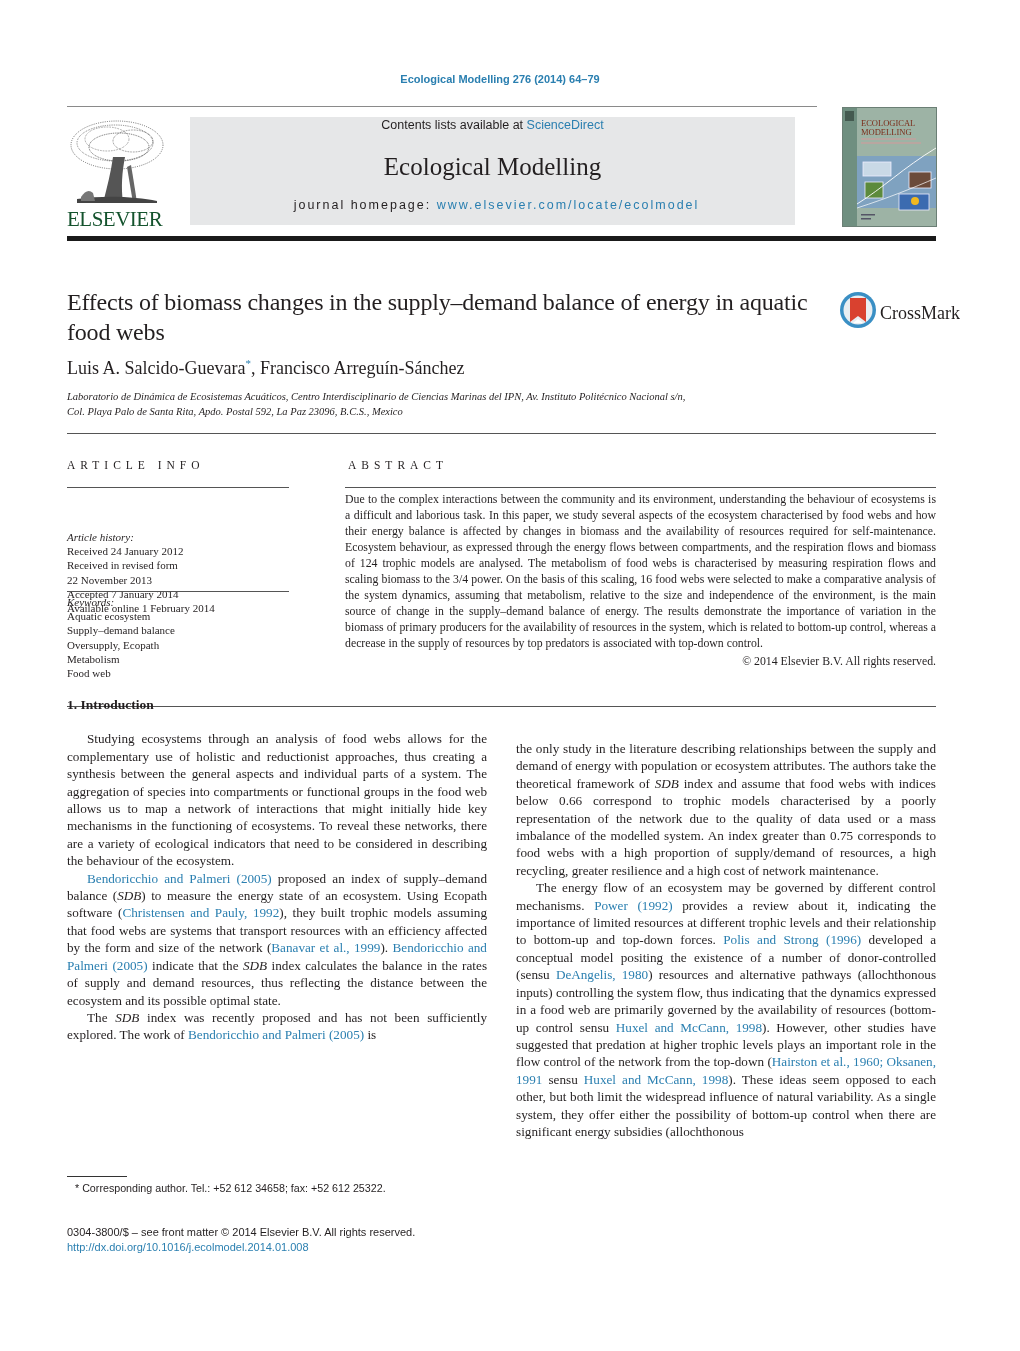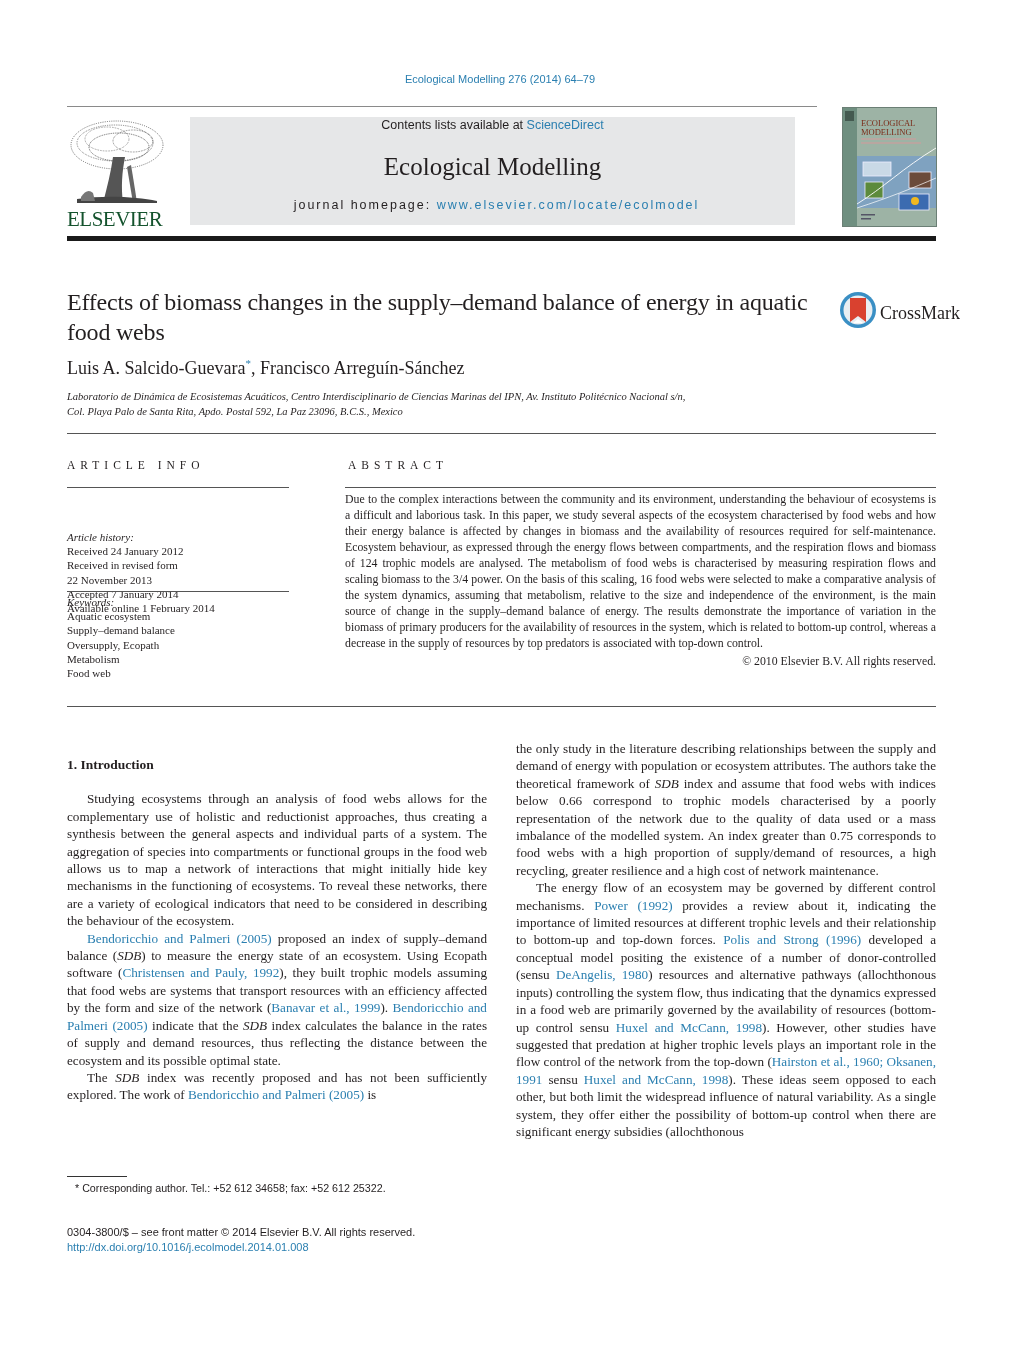--- a/index.html
+++ b/index.html
@@ -1,19 +1,19 @@
 <!DOCTYPE html>
 <html><head>
 <meta charset="utf-8">
 <style>
   html, body { margin: 0; padding: 0; background: #ffffff; }
   body { width: 1020px; height: 1351px; position: relative; font-family: "Liberation Serif", "DejaVu Serif", serif; color: #231f20; overflow: hidden; }
   .abs { position: absolute; }
   a, .link { color: #2a7fb0; text-decoration: none; }
-  .jref { left: 0; width: 1000px; top: 73px; text-align: center; font-family: "Liberation Sans", sans-serif; font-size: 11px; color: #2a7fb0; }
+  .jref { left: 0; width: 1000px; top: 73px; text-align: center; font-family: "Liberation Sans", sans-serif; font-size: 11px; color: #2a7fb0; font-weight: bold; }
   .topline { left: 67px; width: 750px; top: 106px; height: 1px; background: #8a8a8a; }
   .logo { left: 67px; top: 117px; width: 100px; height: 110px; }
   .tree { width: 98px; height: 90px; }
   .elsevier { font-family: "Liberation Serif", serif; color: #14532d; font-size: 21px; letter-spacing: -0.5px; margin-top: -2px; line-height: 20px; }
   .banner { left: 190px; top: 117px; width: 605px; height: 108px; background: #e6e7e8; text-align: center; }
   .contents { font-family: "Liberation Sans", sans-serif; font-size: 12.5px; margin-top: 0px; line-height: 16px; }
   .jtitle { font-family: "Liberation Serif", serif; font-size: 25px; margin-top: 20px; line-height: 28px; }
   .homepage { font-family: "Liberation Sans", sans-serif; font-size: 12.5px; letter-spacing: 2px; margin-top: 17px; padding-left: 8px; }
   .cover { left: 842px; top: 107px; width: 93px; height: 118px; background: #7dd3fc; border: 1px solid #6b7f75; overflow: hidden; }
   .thickbar { left: 67px; width: 869px; top: 236px; height: 5px; background: #1a1a1a; }
@@ -27,21 +27,21 @@
   .ab-head { left: 348px; top: 459px; }
   .ai-line1 { left: 67px; top: 487px; width: 222px; height: 1px; background: #555; }
   .ai-line2 { left: 67px; top: 591px; width: 222px; height: 1px; background: #555; }
   .ab-line { left: 345px; top: 487px; width: 591px; height: 1px; background: #555; }
   .infoblock { left: 67px; width: 222px; font-size: 11px; line-height: 14.2px; }
   .infoblock .lbl { font-style: italic; }
   .abstract { left: 345px; top: 491px; width: 591px; font-size: 11.8px; line-height: 16px; text-align: justify; }
   .copyright { text-align: right; margin-top: 2px; }
   .sep2 { left: 67px; width: 869px; top: 706px; height: 1px; background: #555; }
   .col { width: 420px; font-size: 13.2px; line-height: 17.4px; text-align: justify; }
-  .col1 { left: 67px; top: 756px; }
+  .col1 { left: 67px; top: 696px; }
   .col2 { left: 516px; top: 740px; }
   .h1 { font-weight: bold; font-family: "Liberation Serif", serif; font-size: 13.5px; margin-bottom: 17px; }
   .p { text-indent: 20px; margin: 0; }
   .p.noind { text-indent: 0; }
   .fnline { left: 67px; top: 1176px; width: 60px; height: 1px; background: #333; }
   .fn { left: 67px; top: 1181px; width: 440px; font-size: 10.7px; line-height: 15px; font-family: "Liberation Sans", sans-serif; }
   .front { left: 67px; top: 1225px; width: 440px; font-size: 11px; line-height: 15px; font-family: "Liberation Sans", sans-serif; }
   .red { color: #2a7fb0; }
 </style>
 </head>
@@ -142,21 +142,21 @@
   <div>Supply–demand balance</div>
   <div>Oversupply, Ecopath</div>
   <div>Metabolism</div>
   <div>Food web</div>
 </div>
 
 <div class="abs sechead ab-head">ABSTRACT</div>
 <div class="abs ab-line"></div>
 <div class="abs abstract">
   <div>Due to the complex interactions between the community and its environment, understanding the behaviour of ecosystems is a difficult and laborious task. In this paper, we study several aspects of the ecosystem characterised by food webs and how their energy balance is affected by changes in biomass and the availability of resources required for self-maintenance. Ecosystem behaviour, as expressed through the energy flows between compartments, and the respiration flows and biomass of 124 trophic models are analysed. The metabolism of food webs is characterised by measuring respiration flows and scaling biomass to the 3/4 power. On the basis of this scaling, 16 food webs were selected to make a comparative analysis of the system dynamics, assuming that metabolism, relative to the size and independence of the environment, is the main source of change in the supply–demand balance of energy. The results demonstrate the importance of variation in the biomass of primary producers for the availability of resources in the system, which is related to bottom-up control, whereas a decrease in the supply of resources by top predators is associated with top-down control.</div>
-  <div class="copyright">© 2010 Elsevier B.V. All rights reserved.</div>
+  <div class="copyright">© 2014 Elsevier B.V. All rights reserved.</div>
 </div>
 
 <div class="abs sep2"></div>
 
 <div class="abs col col1">
   <div class="h1">1.  Introduction</div>
   <p class="p">Studying ecosystems through an analysis of food webs allows for the complementary use of holistic and reductionist approaches, thus creating a synthesis between the general aspects and individual parts of a system. The aggregation of species into compartments or functional groups in the food web allows us to map a network of interactions that might initially hide key mechanisms in the functioning of ecosystems. To reveal these networks, there are a variety of ecological indicators that need to be considered in describing the behaviour of the ecosystem.</p>
   <p class="p"><span class="link">Bendoricchio and Palmeri (2005)</span><span> proposed an index of supply–demand balance (</span><i>SDB</i><span>) to measure the energy state of an ecosystem. Using Ecopath software (</span><span class="link">Christensen and Pauly, 1992</span><span>), they built trophic models assuming that food webs are systems that transport resources with an efficiency affected by the form and size of the network (</span><span class="link">Banavar et al., 1999</span><span>). </span><span class="link">Bendoricchio and Palmeri (2005)</span><span> indicate that the </span><i>SDB</i><span> index calculates the balance in the rates of supply and demand resources, thus reflecting the distance between the ecosystem and its possible optimal state.</span></p>
   <p class="p"><span>The </span><i>SDB</i><span> index was recently proposed and has not been sufficiently explored. The work of </span><span class="link">Bendoricchio and Palmeri (2005)</span><span> is</span></p>
 </div>

